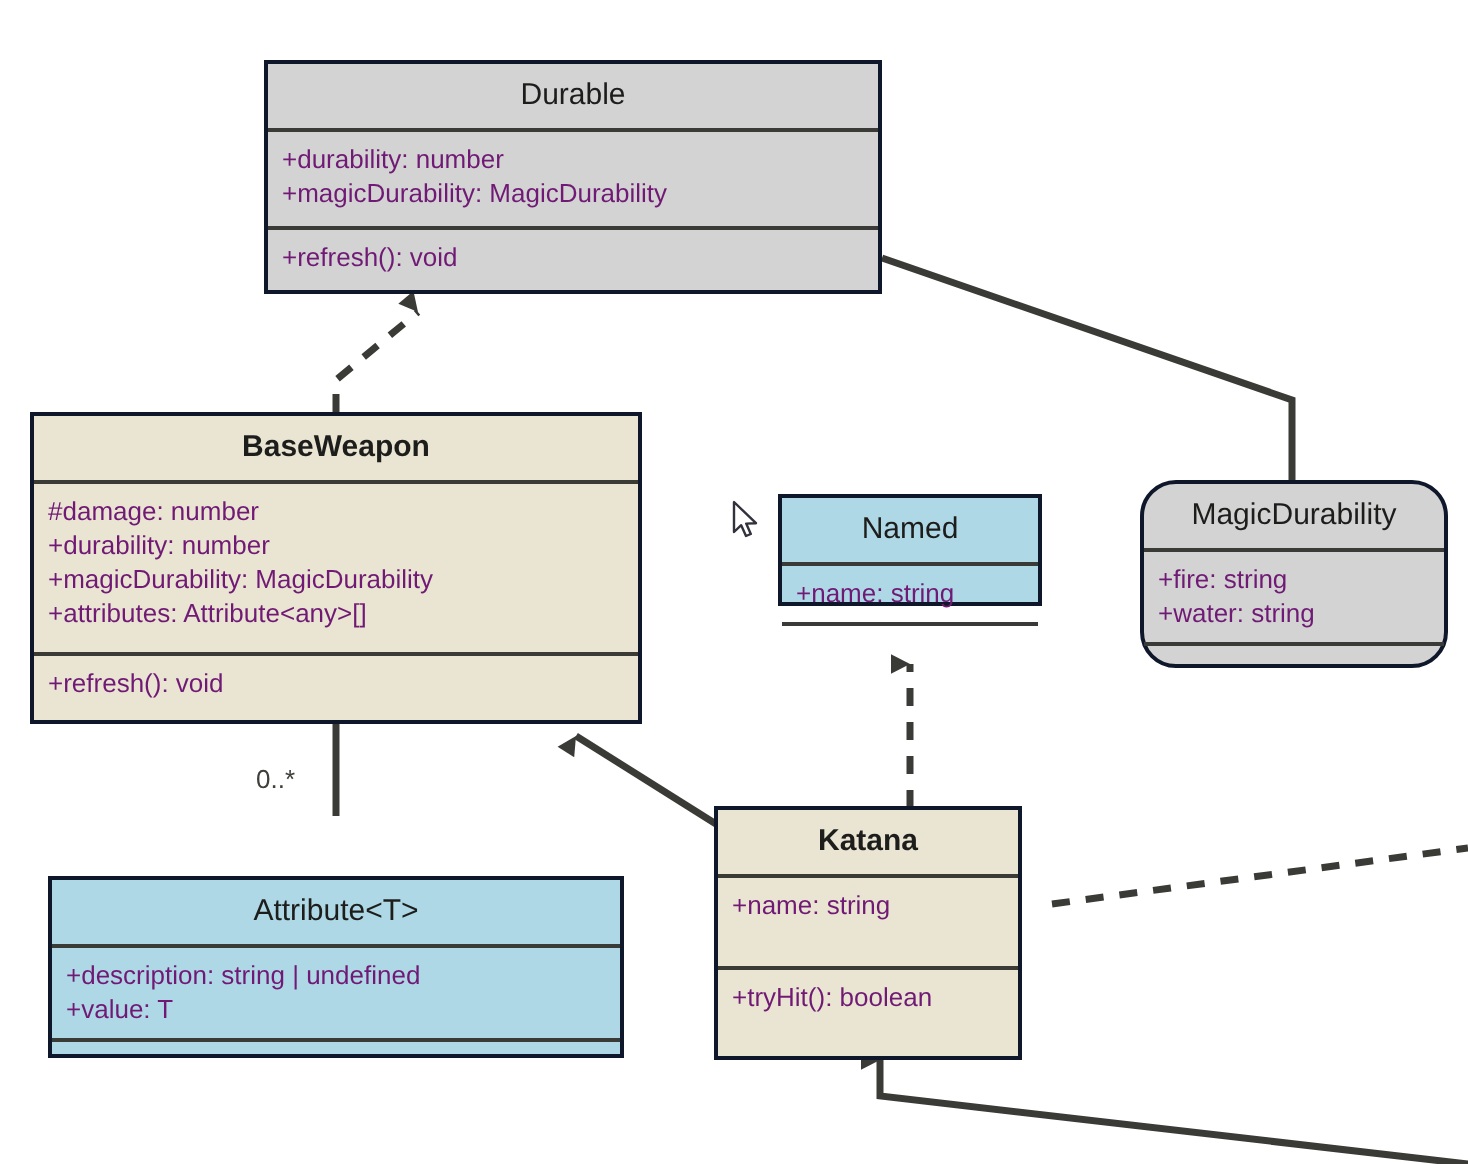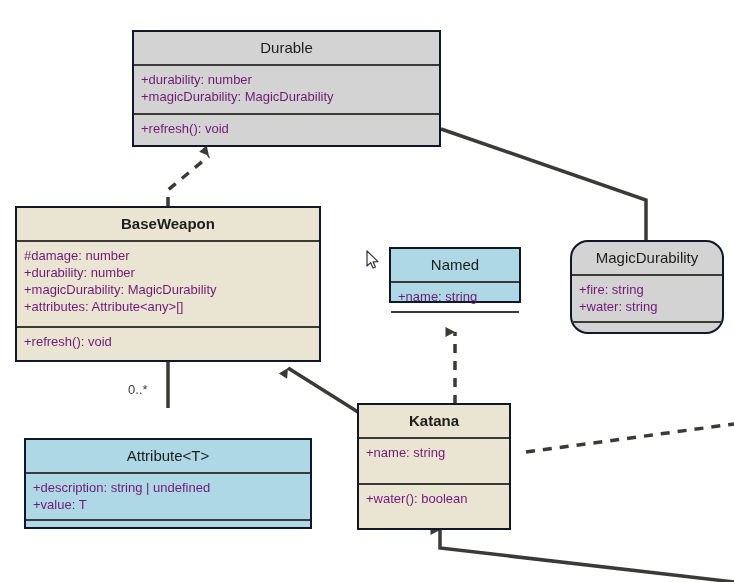--- a/index.html
+++ b/index.html
@@ -167,21 +167,21 @@
   </div>
 
   <div class="uml-class fill-beige" style="left:357px; top:403px; width:154px; height:127px;">
     <div class="cls-title bold">Katana</div>
     <div class="cls-sep"></div>
     <div class="cls-compartment">
       <div class="member">+name: string</div>
     </div>
     <div class="cls-sep"></div>
     <div class="cls-compartment">
-      <div class="member">+water(): boolean</div>
+      <div class="member">+tryHit(): boolean</div>
     </div>
   </div>
 
   <svg id="cursor" style="left:366px; top:250px;" viewBox="0 0 14 20" xmlns="http://www.w3.org/2000/svg">
     <path d="M1,1 L1,16 L4.6,12.6 L7,18 L9.4,17 L7.1,11.8 L12,11.6 Z" fill="#ffffff" stroke="#32323c" stroke-width="1.2" stroke-linejoin="round"></path>
   </svg>
 
 </div>
 
 </body></html>

